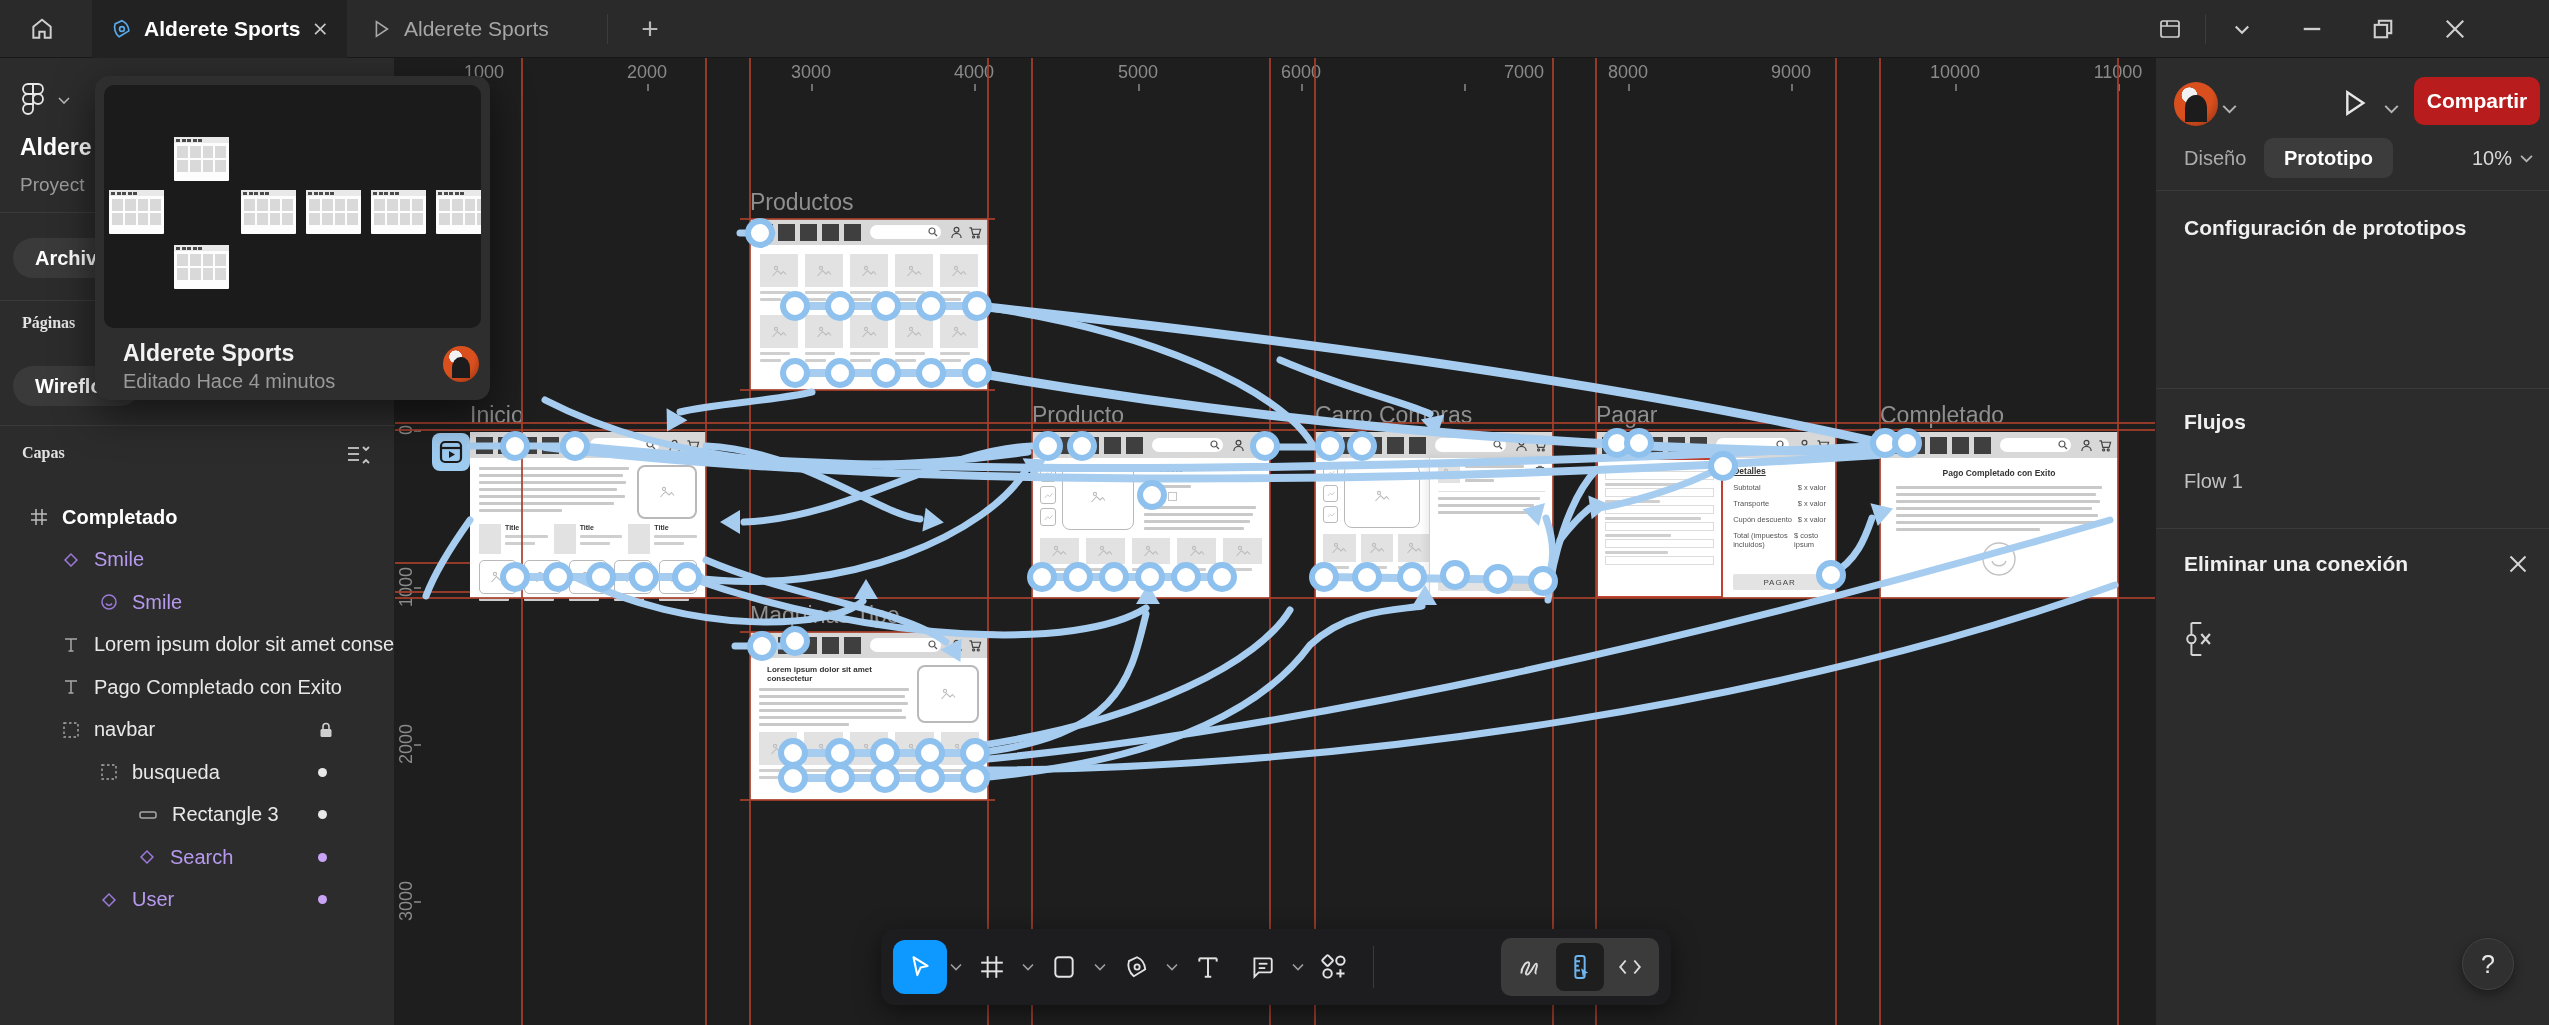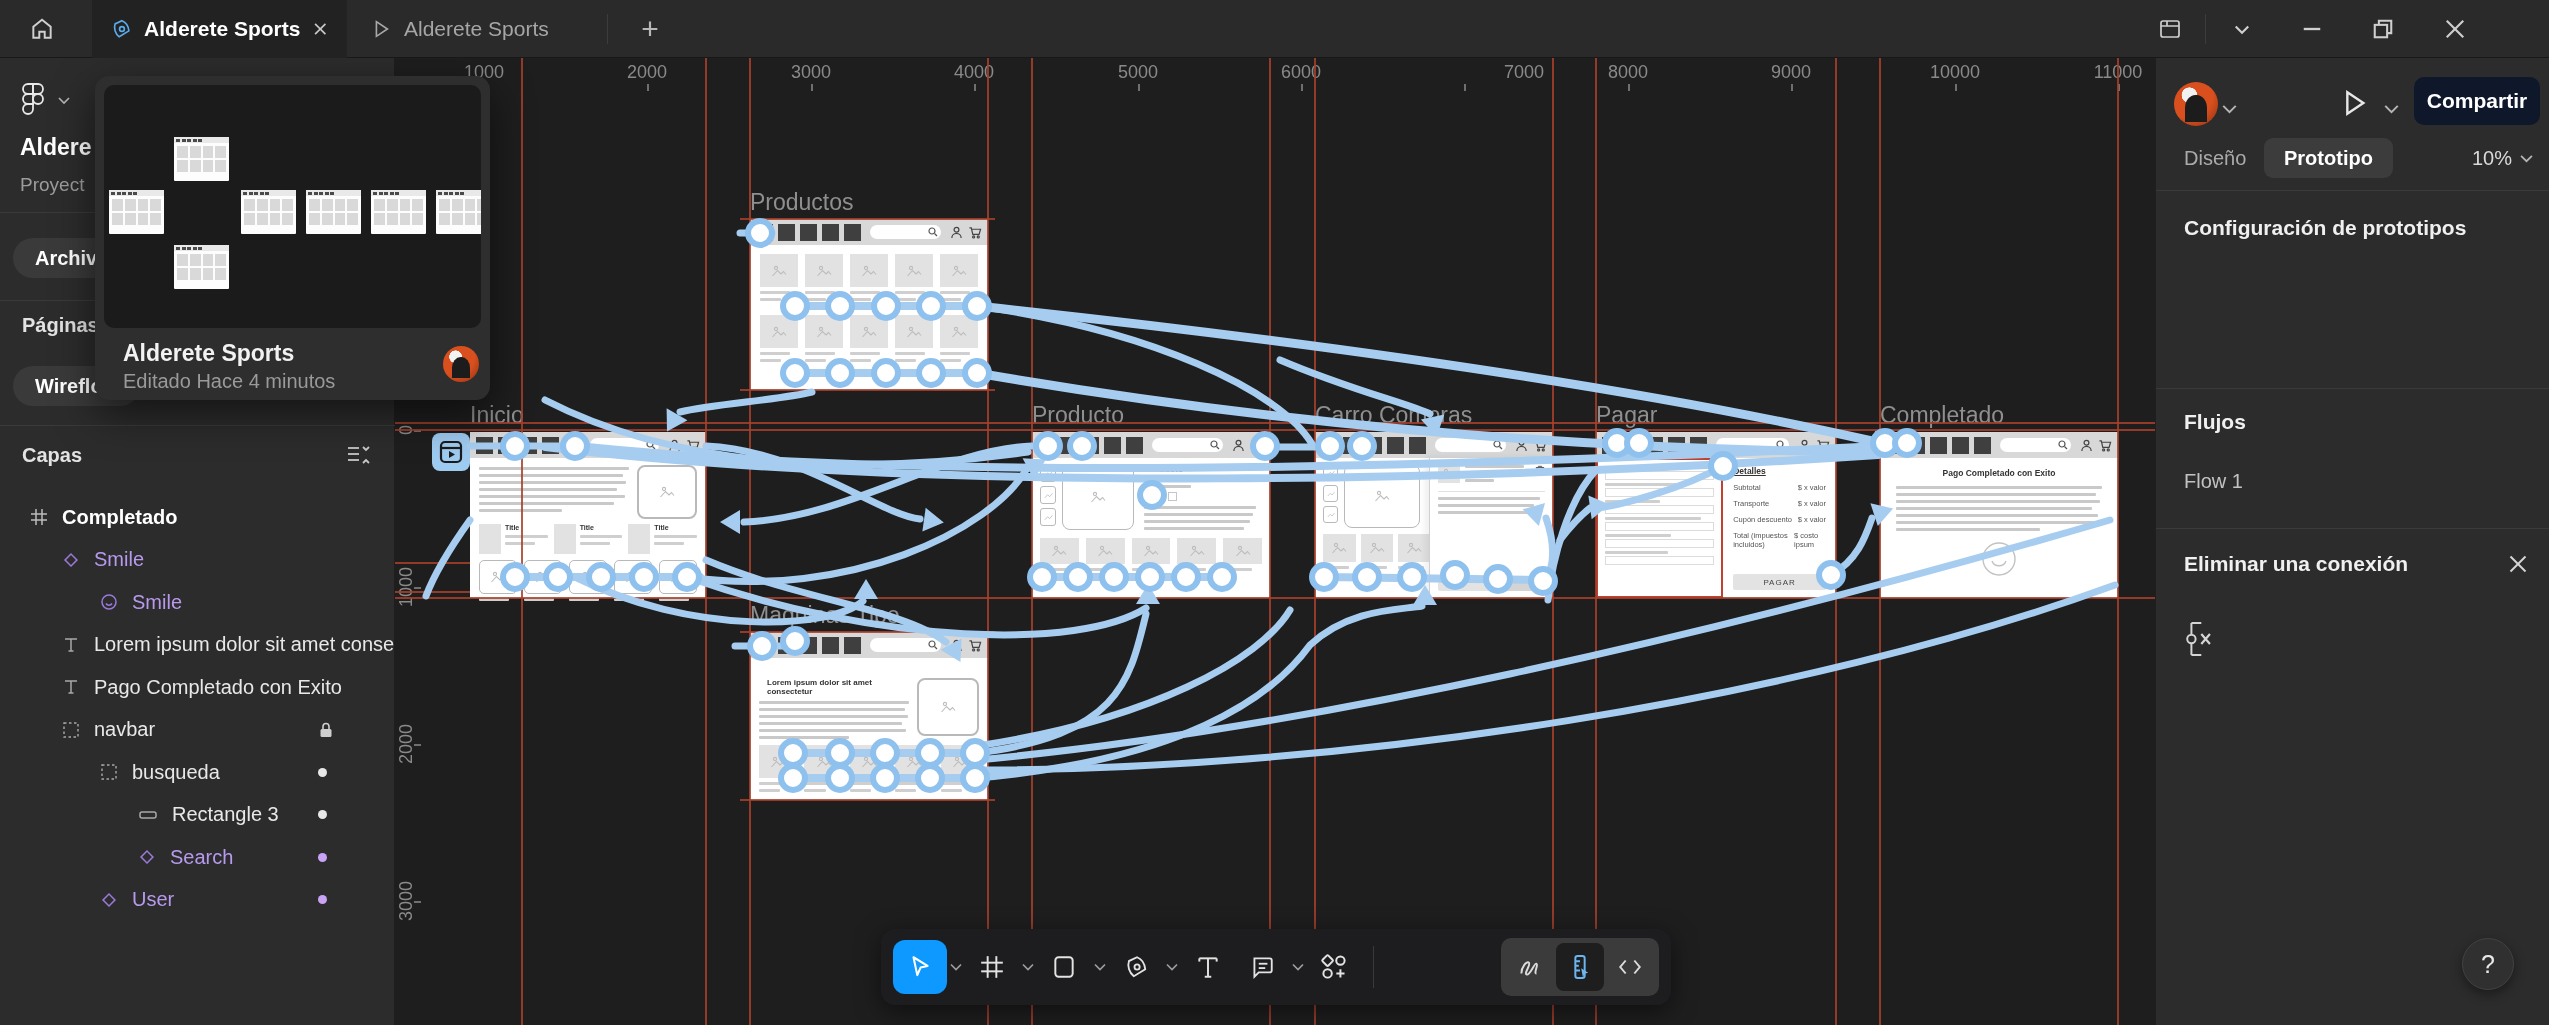--- a/index.html
+++ b/index.html
@@ -20,21 +20,21 @@
   .tab-sep { position:absolute; top:14px; width:1px; height:30px; background:#3c3c3c; }
   .tb-plus { position:absolute; left:634px; top:13px; width:32px; height:32px; display:flex; align-items:center; justify-content:center; color:#b8b8b8; font-size:30px; font-weight:300; }
   .win-ctl { position:absolute; top:11px; width:36px; height:36px; display:flex; align-items:center; justify-content:center; }
   
   #left-sidebar { position:absolute; left:0; top:58px; width:395px; height:967px; background:#2c2c2c; z-index:40; border-right:1px solid #1e1e1e; }
   .ls-logo-row { position:absolute; left:20px; top:24px; display:flex; align-items:center; gap:10px; }
   .ls-filename { position:absolute; left:20px; top:76px; font-size:23px; font-weight:700; color:#fff; white-space:nowrap; }
   .ls-project { position:absolute; left:20px; top:116px; font-size:19px; color:#9c9c9c; white-space:nowrap; }
   .ls-divider { position:absolute; left:0; width:395px; height:1px; background:#3a3a3a; }
   .ls-pill { position:absolute; left:13px; height:40px; padding:0 22px; background:#3a3a3a; border-radius:20px; display:flex; align-items:center; font-size:20px; font-weight:700; color:#fff; }
-  .ls-section-label { position:absolute; left:22px; font-size:20px; font-weight:700; color:#e3e3e3; }
+  .ls-section-label { position:absolute; left:22px; font-size:16px; font-weight:700; color:#e3e3e3;font-family:Liberation Serif, serif; }
   .capas-icon { position:absolute; left:346px; top:386px; }
   .layer-row { position:absolute; left:0; width:395px; height:42px; display:flex; align-items:center; gap:14px; }
   .layer-row .lbl { font-size:20px; color:#e8e8e8; white-space:nowrap; overflow:hidden; }
   .layer-row.bold .lbl { font-weight:700; color:#fff; }
   .layer-row.purple .lbl { color:#b everything;}
   .layer-row.purple .lbl { color:#b79aee; }
   .layer-right { position:absolute; left:318px; display:flex; align-items:center; }
   .dot { width:9px; height:9px; border-radius:50%; background:#e8e8e8; }
   .dot.purple { background:#c9a3f5; }
   
@@ -79,21 +79,21 @@
   .tool-sep { width:1px; height:42px; background:#3a3a3a; margin:0 12px; flex:0 0 auto; }
   .tool-group { margin-left:auto; background:#3b3b3b; border-radius:10px; height:58px; display:flex; align-items:center; padding:5px; gap:2px; }
   .tg-btn { width:48px; height:48px; display:flex; align-items:center; justify-content:center; border-radius:8px; }
   .tg-btn.active { background:#1e1e1e; }
   
   #right-sidebar { position:absolute; left:2155px; top:58px; width:394px; height:967px; background:#2c2c2c; z-index:40; border-left:1px solid #1f1f1f; }
   .rs-avatar { position:absolute; left:18px; top:24px; }
   .rs-avchev { position:absolute; left:66px; top:42px; }
   .rs-play { position:absolute; left:182px; top:28px; }
   .rs-playchev { position:absolute; left:228px; top:42px; }
-  .rs-share { position:absolute; left:258px; top:19px; width:126px; height:48px; background:#0f172a; border-radius:10px; display:flex; align-items:center; justify-content:center; font-size:21px; font-weight:700; color:#fff; }
+  .rs-share { position:absolute; left:258px; top:19px; width:126px; height:48px; background:#b91c1c; border-radius:10px; display:flex; align-items:center; justify-content:center; font-size:21px; font-weight:700; color:#fff; }
   .rs-tab { position:absolute; top:80px; height:40px; display:flex; align-items:center; font-size:20px; }
   #rs-tab-diseno { left:28px; color:#ababab; }
   #rs-tab-prototipo { left:108px; padding:0 20px; background:#3c3c3c; border-radius:9px; color:#fff; font-weight:700; }
   .rs-zoom { position:absolute; left:316px; top:80px; height:40px; display:flex; align-items:center; gap:8px; font-size:20px; color:#d9d9d9; }
   .rs-div { position:absolute; left:0; width:394px; height:1px; background:#3a3a3a; }
   .rs-h { position:absolute; left:28px; font-size:21px; font-weight:700; color:#f0f0f0; }
   .rs-select { position:absolute; left:27px; top:208px; width:344px; height:40px; border:1px solid #4b4b4b; border-radius:10px; display:flex; align-items:center; padding:0 14px; font-size:20px; color:#f0f0f0; }
   .rs-color { position:absolute; left:27px; top:262px; width:344px; height:40px; background:#3a3a3a; border-radius:10px; display:flex; align-items:center; gap:12px; padding:0 8px; font-size:20px; color:#f0f0f0; }
   .rs-swatch { width:26px; height:26px; background:#000; border:1px solid #6a6a6a; border-radius:6px; }
   .rs-flow { position:absolute; left:28px; top:412px; font-size:20px; color:#c2c2c2; }
@@ -748,21 +748,21 @@
     <svg width="13" height="13" viewBox="0 0 14 14" fill="none" stroke="#444" stroke-width="1.3">
             <circle cx="7" cy="4" r="2.6"></circle>
             <path d="M2 13 a5 5 0 0 1 10 0"></path>
           </svg>
     <svg width="14" height="13" viewBox="0 0 14 14" fill="none" stroke="#444" stroke-width="1.3">
             <path d="M1 2 h2 l1.6 7 h6.8 l1.6 -5.5 H4"></path>
             <circle cx="5.5" cy="11.8" r="1.1"></circle>
             <circle cx="10.5" cy="11.8" r="1.1"></circle>
           </svg>
   </div>
-   <div style="display:flex; gap:8px; padding:20px 9px 0">
+   <div style="display:flex; gap:8px; padding:7px 9px 0">
      <div style="flex:1">
        <div class="tinytext" style="font-size:8px; margin-left:8px">Lorem ipsum dolor sit amet consectetur</div>
        <div class="bars" style="margin-top:5px">
               <i style="width:100%"></i>
               <i style="width:97%"></i>
               <i style="width:99%"></i>
               <i style="width:95%"></i>
               <i style="width:98%"></i>
               <i style="width:60%"></i>
             </div>

